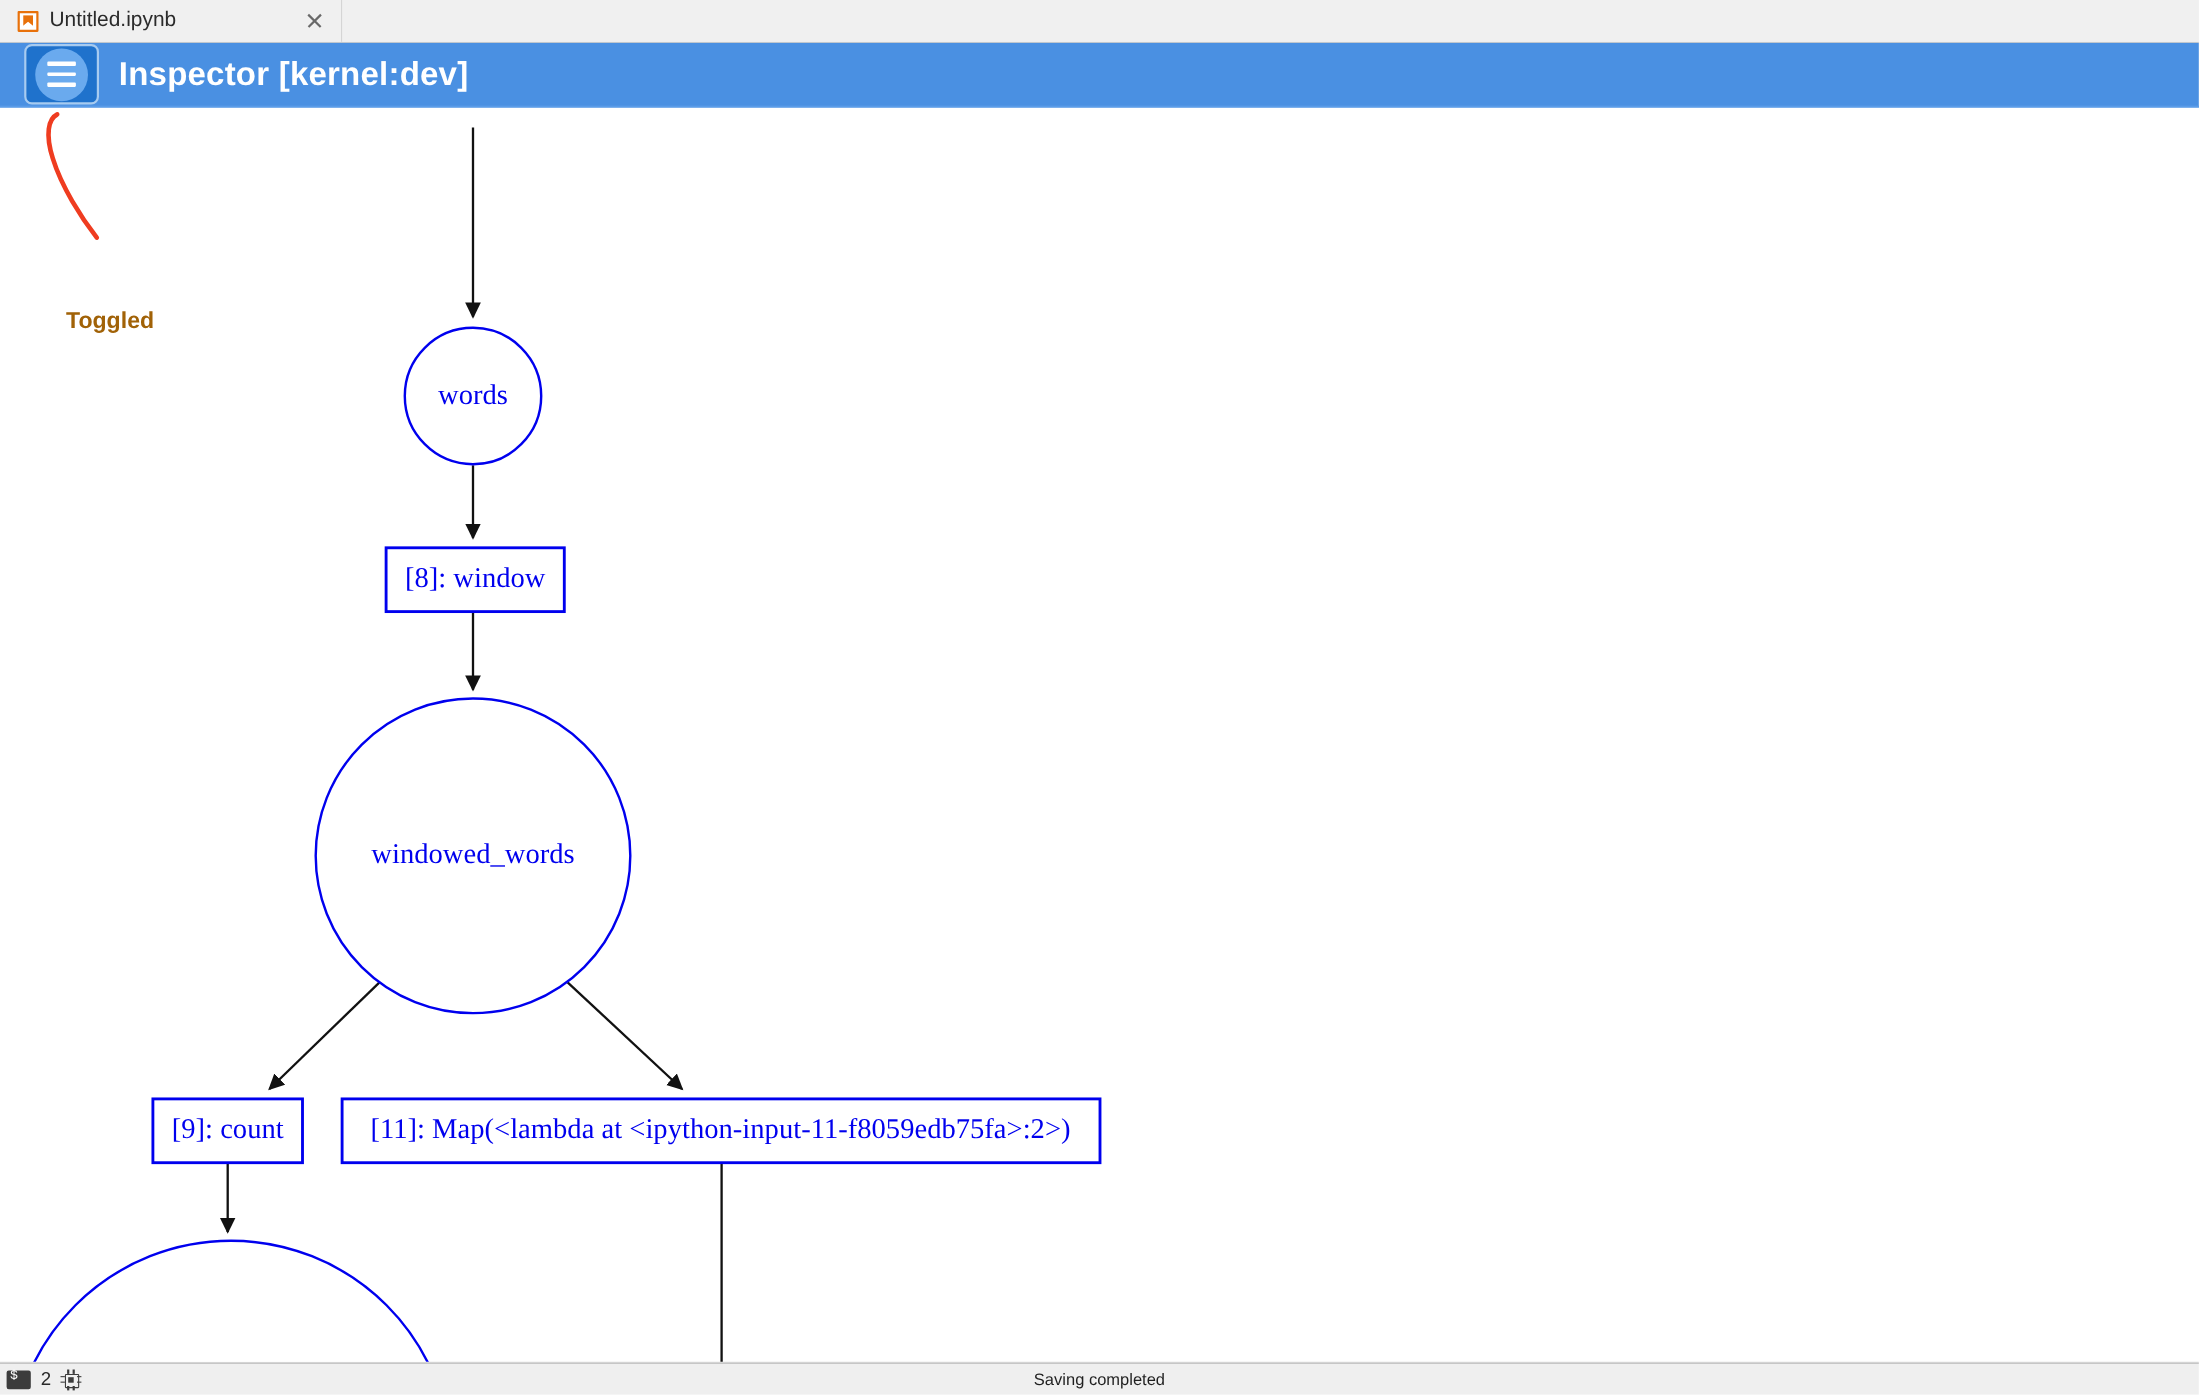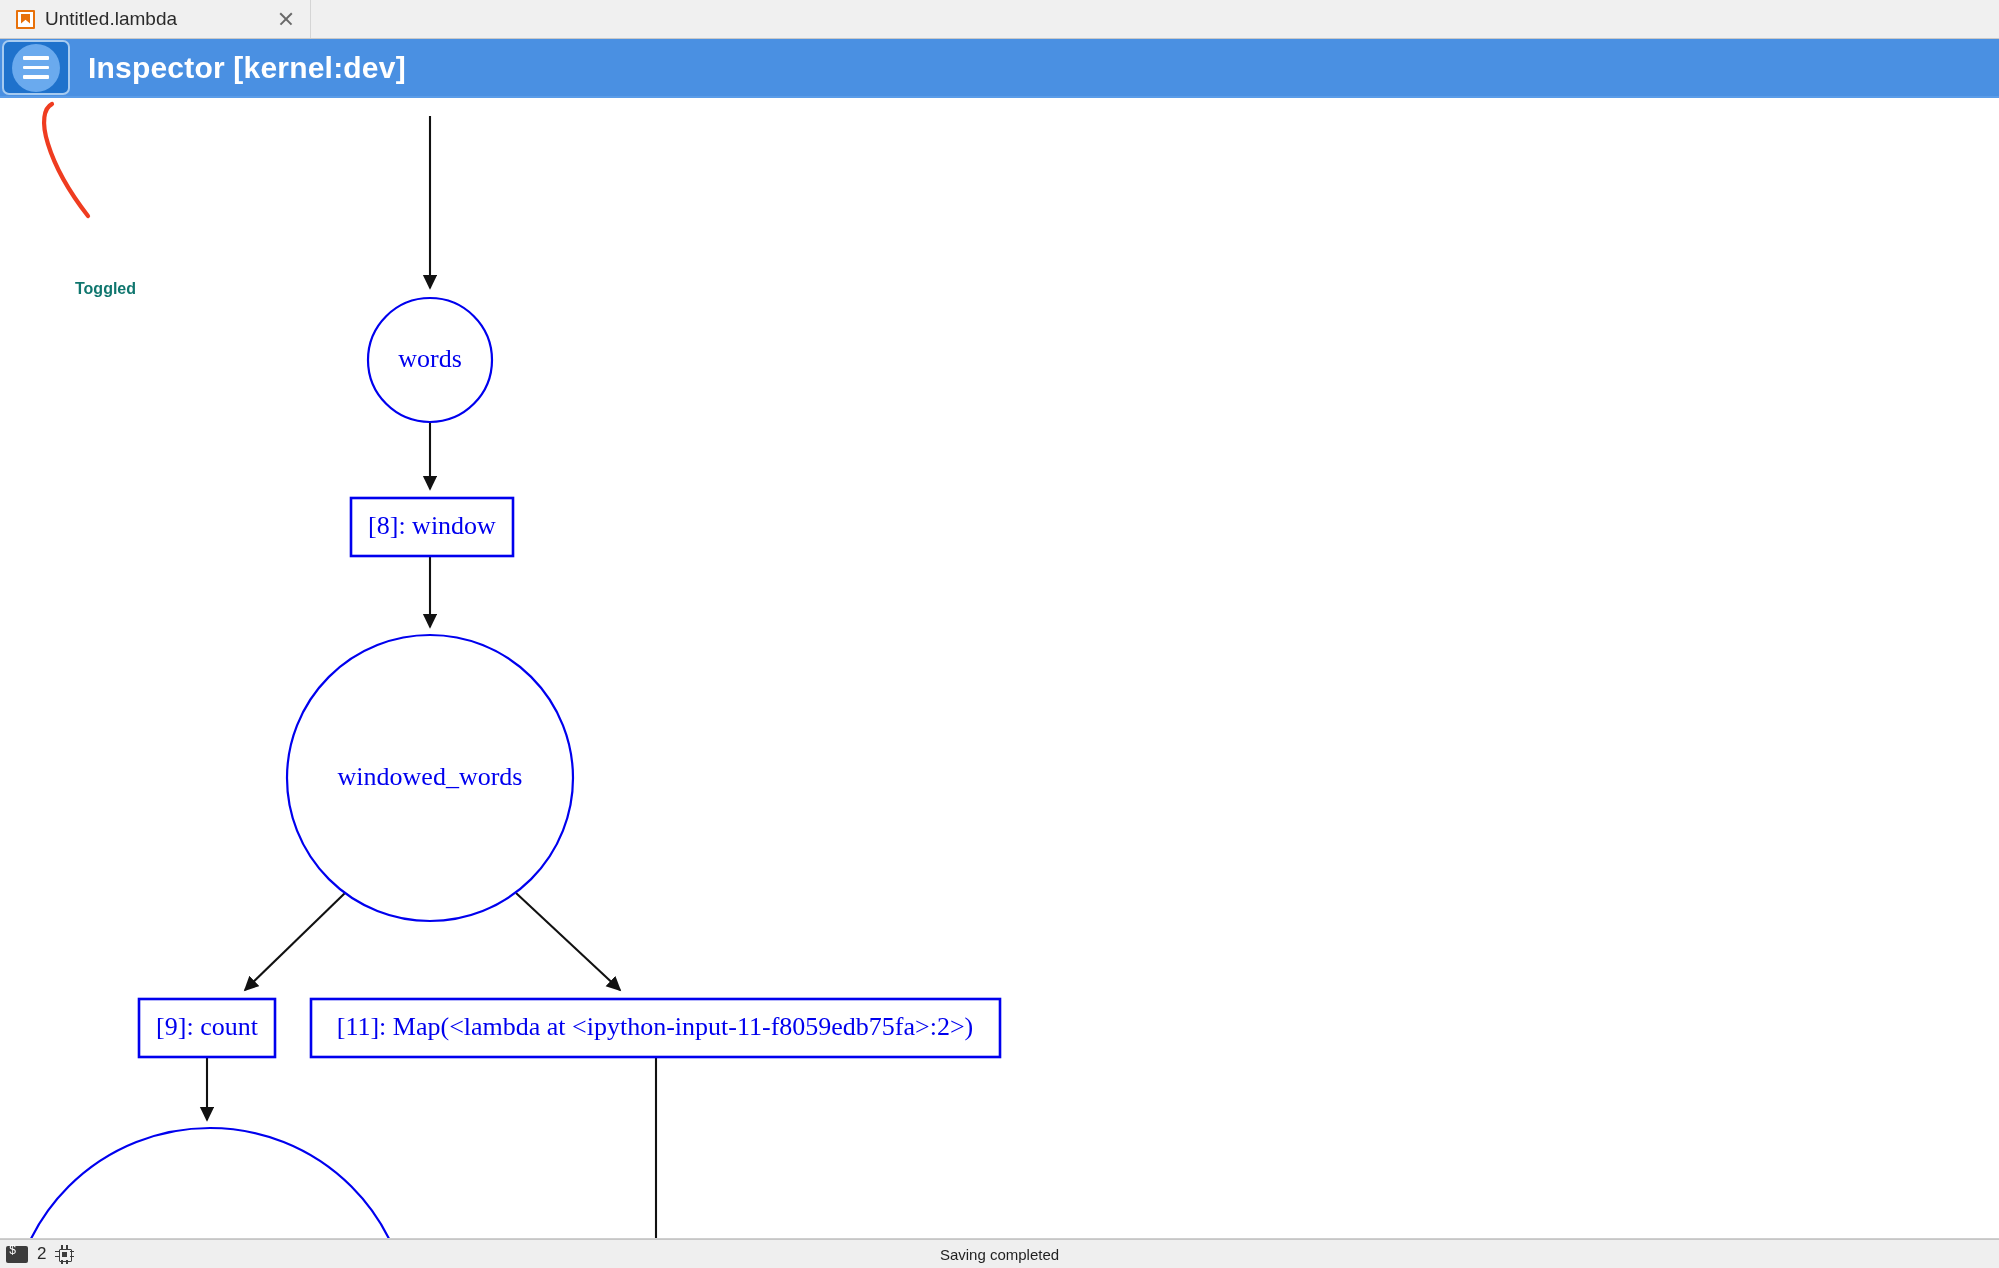--- a/index.html
+++ b/index.html
@@ -101,21 +101,21 @@
   .tabbar-filler { flex: 1 1 auto; background: #f0f0f0; }
 
   
   .header {
     position: relative;
     flex: 0 0 59px;
     height: 59px;
     background: #4a90e2;
     display: flex;
     align-items: center;
-    padding-left: 0;
+    padding-left: 20px;
     border-bottom: 2px solid #5a9ce8;
   }
   .hamburger-btn {
     flex: 0 0 auto;
     width: 68px; height: 55px;
     background: #1f72cc;
     border: 2px solid #a7cbf0;
     border-radius: 7px;
     display: flex;
     align-items: center;
@@ -167,25 +167,24 @@
     dominant-baseline: middle;
   }
   .edge { stroke: #111111; stroke-width: 2.1; fill: none; }
 
   
   .annot-svg { position: absolute; left: 0; top: 0; pointer-events: none; }
   .annot-path { stroke: #ef3c20; stroke-width: 4.2; fill: none; stroke-linecap: round; }
   .annot-label {
     position: absolute;
     left: 60px; top: 182px;
-    color: #0f766e;
-    font-size: 16px;
+    color: #a16207;
+    font-size: 21px;
     font-weight: bold;
     white-space: nowrap;
-    margin-left: 15px;
   }
 
   
   .statusbar {
     position: relative;
     flex: 0 0 29px;
     height: 29px;
     background: #efefef;
     border-top: 1px solid #c6c6c6;
     display: flex;
@@ -247,21 +246,21 @@
 </style>
 </head>
 <body>
 
 <div id="app">
 
   <div class="tabbar">
 
     <div class="tab inactive">
       <span class="nb-icon"></span>
-      <span class="tab-label">Untitled.lambda</span>
+      <span class="tab-label">Untitled.ipynb</span>
       <span class="tab-close"></span>
     </div>
 
 
     <div class="tabbar-filler"></div>
   </div>
 
   <div class="header">
     <div class="hamburger-btn">
       <span class="hamburger-circle">

